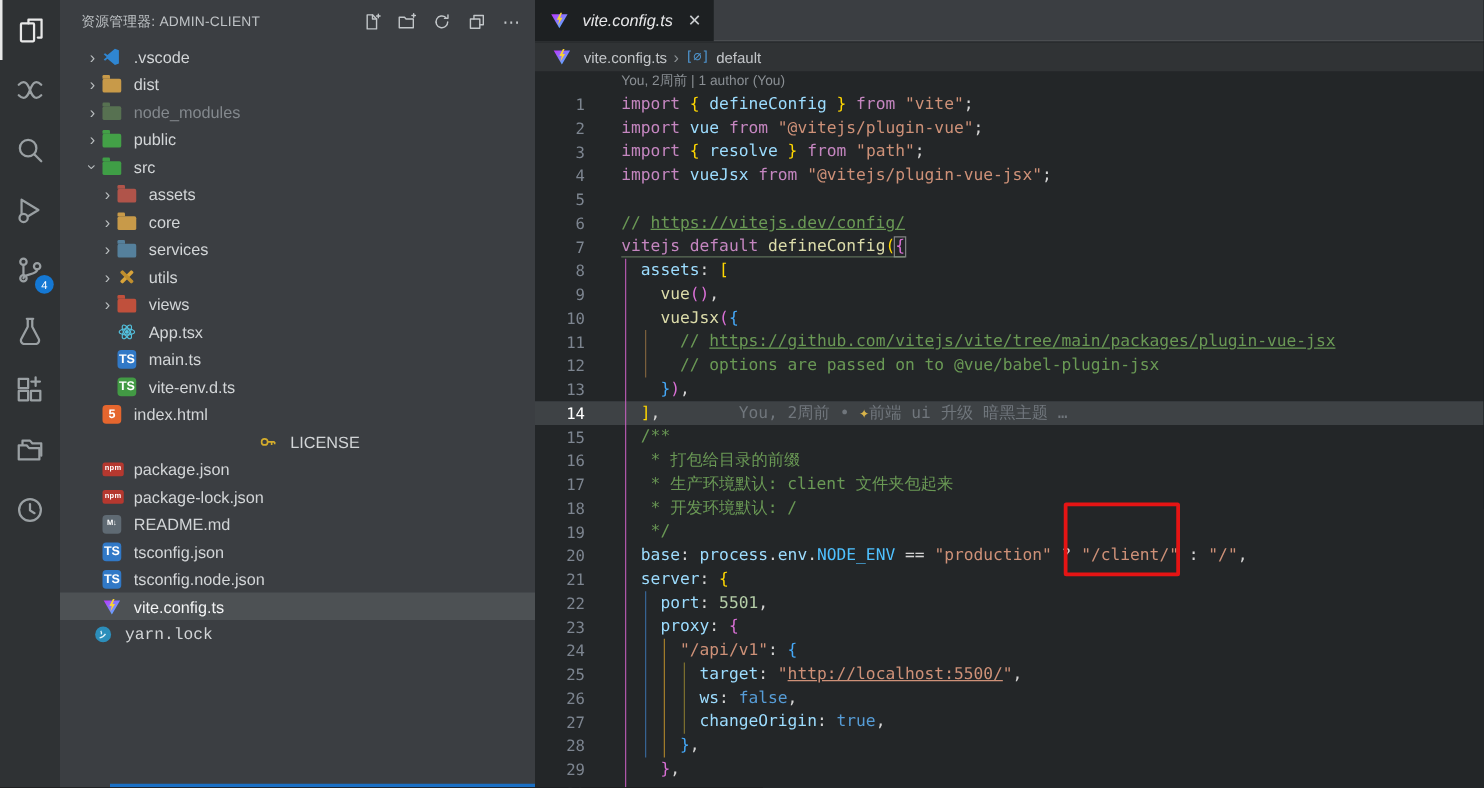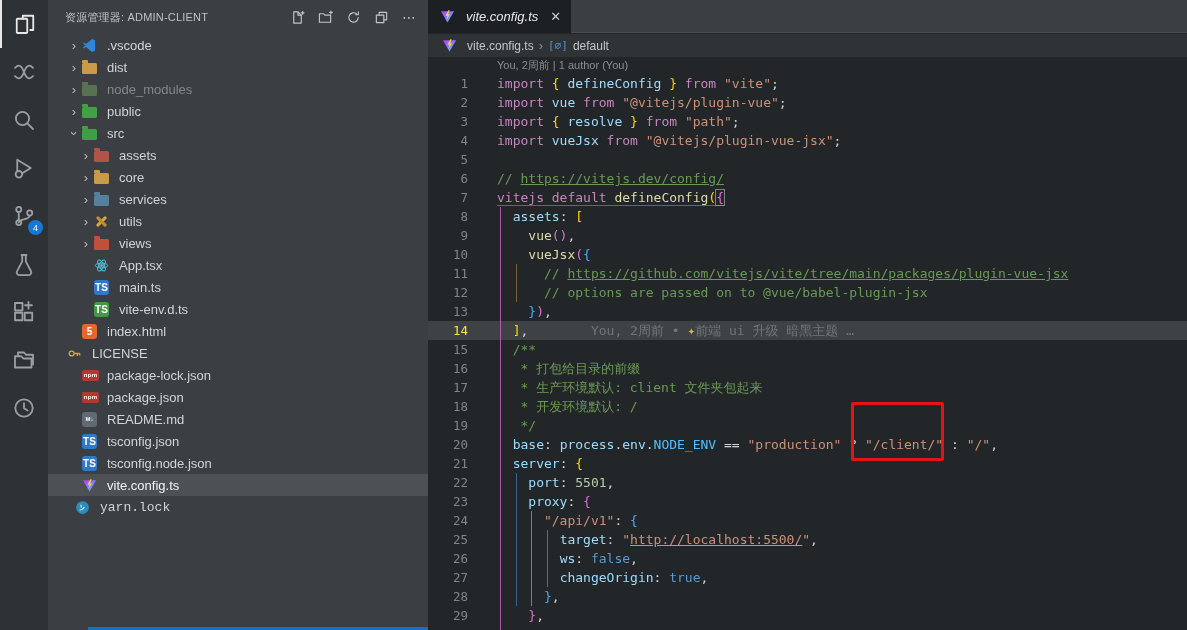--- a/index.html
+++ b/index.html
@@ -54,21 +54,21 @@
     padding-left:14px; gap:5px; font-size:12px; color:#c3c6c9; }
   .bc-sep { color:#8b9094; font-size:13px; }
   .bc-symbol { color:#4e94ce; font-size:11px; font-family:"DejaVu Sans Mono",monospace; }
   .content { position:absolute; left:0; top:57px; width:759px; height:573px; overflow:hidden;
     font-family:"DejaVu Sans Mono","Liberation Mono",monospace; font-size:13px; }
   .codelens { height:17px; line-height:17px; padding-left:69px; font-size:11px; color:#8a8f94;
     font-family:"Liberation Sans",sans-serif; }
   .code-line { display:flex; height:19px; line-height:19px; white-space:pre; }
   .code-line.current { background:#3e4245; }
   .ln { width:40px; text-align:right; color:#7d8590; flex:none; font-size:12.5px; }
-  .code-line.current .ln { color:#fde047; }
+  .code-line.current .ln { color:#ffffff; }
   .code { padding-left:29px; color:#d4d4d4; }
   .t-k { color:#c586c0; } .t-1 { color:#ffd700; } .t-2 { color:#da70d6; } .t-3 { color:#45a9f9; }
   .t-2x { color:#da70d6; outline:1px solid rgba(160,160,160,.75); }
   .t-s { color:#ce9178; } .t-su { color:#ce9178; text-decoration:underline; }
   .t-c { color:#6a9955; } .t-cu { color:#6a9955; text-decoration:underline; }
   .t-p { color:#9cdcfe; } .t-v { color:#9cdcfe; } .t-v2 { color:#4fc1ff; }
   .t-f { color:#dcdcaa; } .t-n { color:#b5cea8; } .t-b { color:#569cd6; } .t-o { color:#d4d4d4; }
   .t-bl { color:#70767c; } .t-sp { color:#d8b44a; }
   .guide { position:absolute; width:1px; }
   .def-underline { position:absolute; height:1px; background:rgba(140,170,130,.55); }
@@ -280,40 +280,40 @@
             <span class="badge" style="background:#429a44">TS</span>
           </span>
           <span class="lbl">vite-env.d.ts</span>
         </div>
         <div class="tree-row" style="padding-left: 34px;">
           <span class="ticon">
             <span class="badge" style="background:#e5662e">5</span>
           </span>
           <span class="lbl">index.html</span>
         </div>
-        <div class="tree-row" style="padding-left: 19px;">
+        <div class="tree-row" style="padding-left: 19px; justify-content: center;">
           <span class="ticon">
             <svg viewBox="0 0 16 16" width="15" height="15" stroke="#d4ac2b" fill="none" stroke-width="1.4">
               <circle cx="5" cy="8" r="2.6"></circle>
               <path d="M7.6 8h6M11 8v2.6M13.6 8v2"></path>
             </svg>
           </span>
           <span class="lbl">LICENSE</span>
         </div>
         <div class="tree-row" style="padding-left: 34px;">
           <span class="ticon">
             <span class="npmb">npm</span>
           </span>
+          <span class="lbl">package.json</span>
+        </div>
+        <div class="tree-row" style="padding-left: 34px;">
+          <span class="ticon">
+            <span class="npmb">npm</span>
+          </span>
           <span class="lbl">package-lock.json</span>
-        </div>
-        <div class="tree-row" style="padding-left: 34px;">
-          <span class="ticon">
-            <span class="npmb">npm</span>
-          </span>
-          <span class="lbl">package.json</span>
         </div>
         <div class="tree-row" style="padding-left: 34px;">
           <span class="ticon">
             <span class="badge" style="background:#5f6a73;font-size:6px">M↓</span>
           </span>
           <span class="lbl">README.md</span>
         </div>
         <div class="tree-row" style="padding-left: 34px;">
           <span class="ticon">
             <span class="badge" style="background:#3179c7">TS</span>

